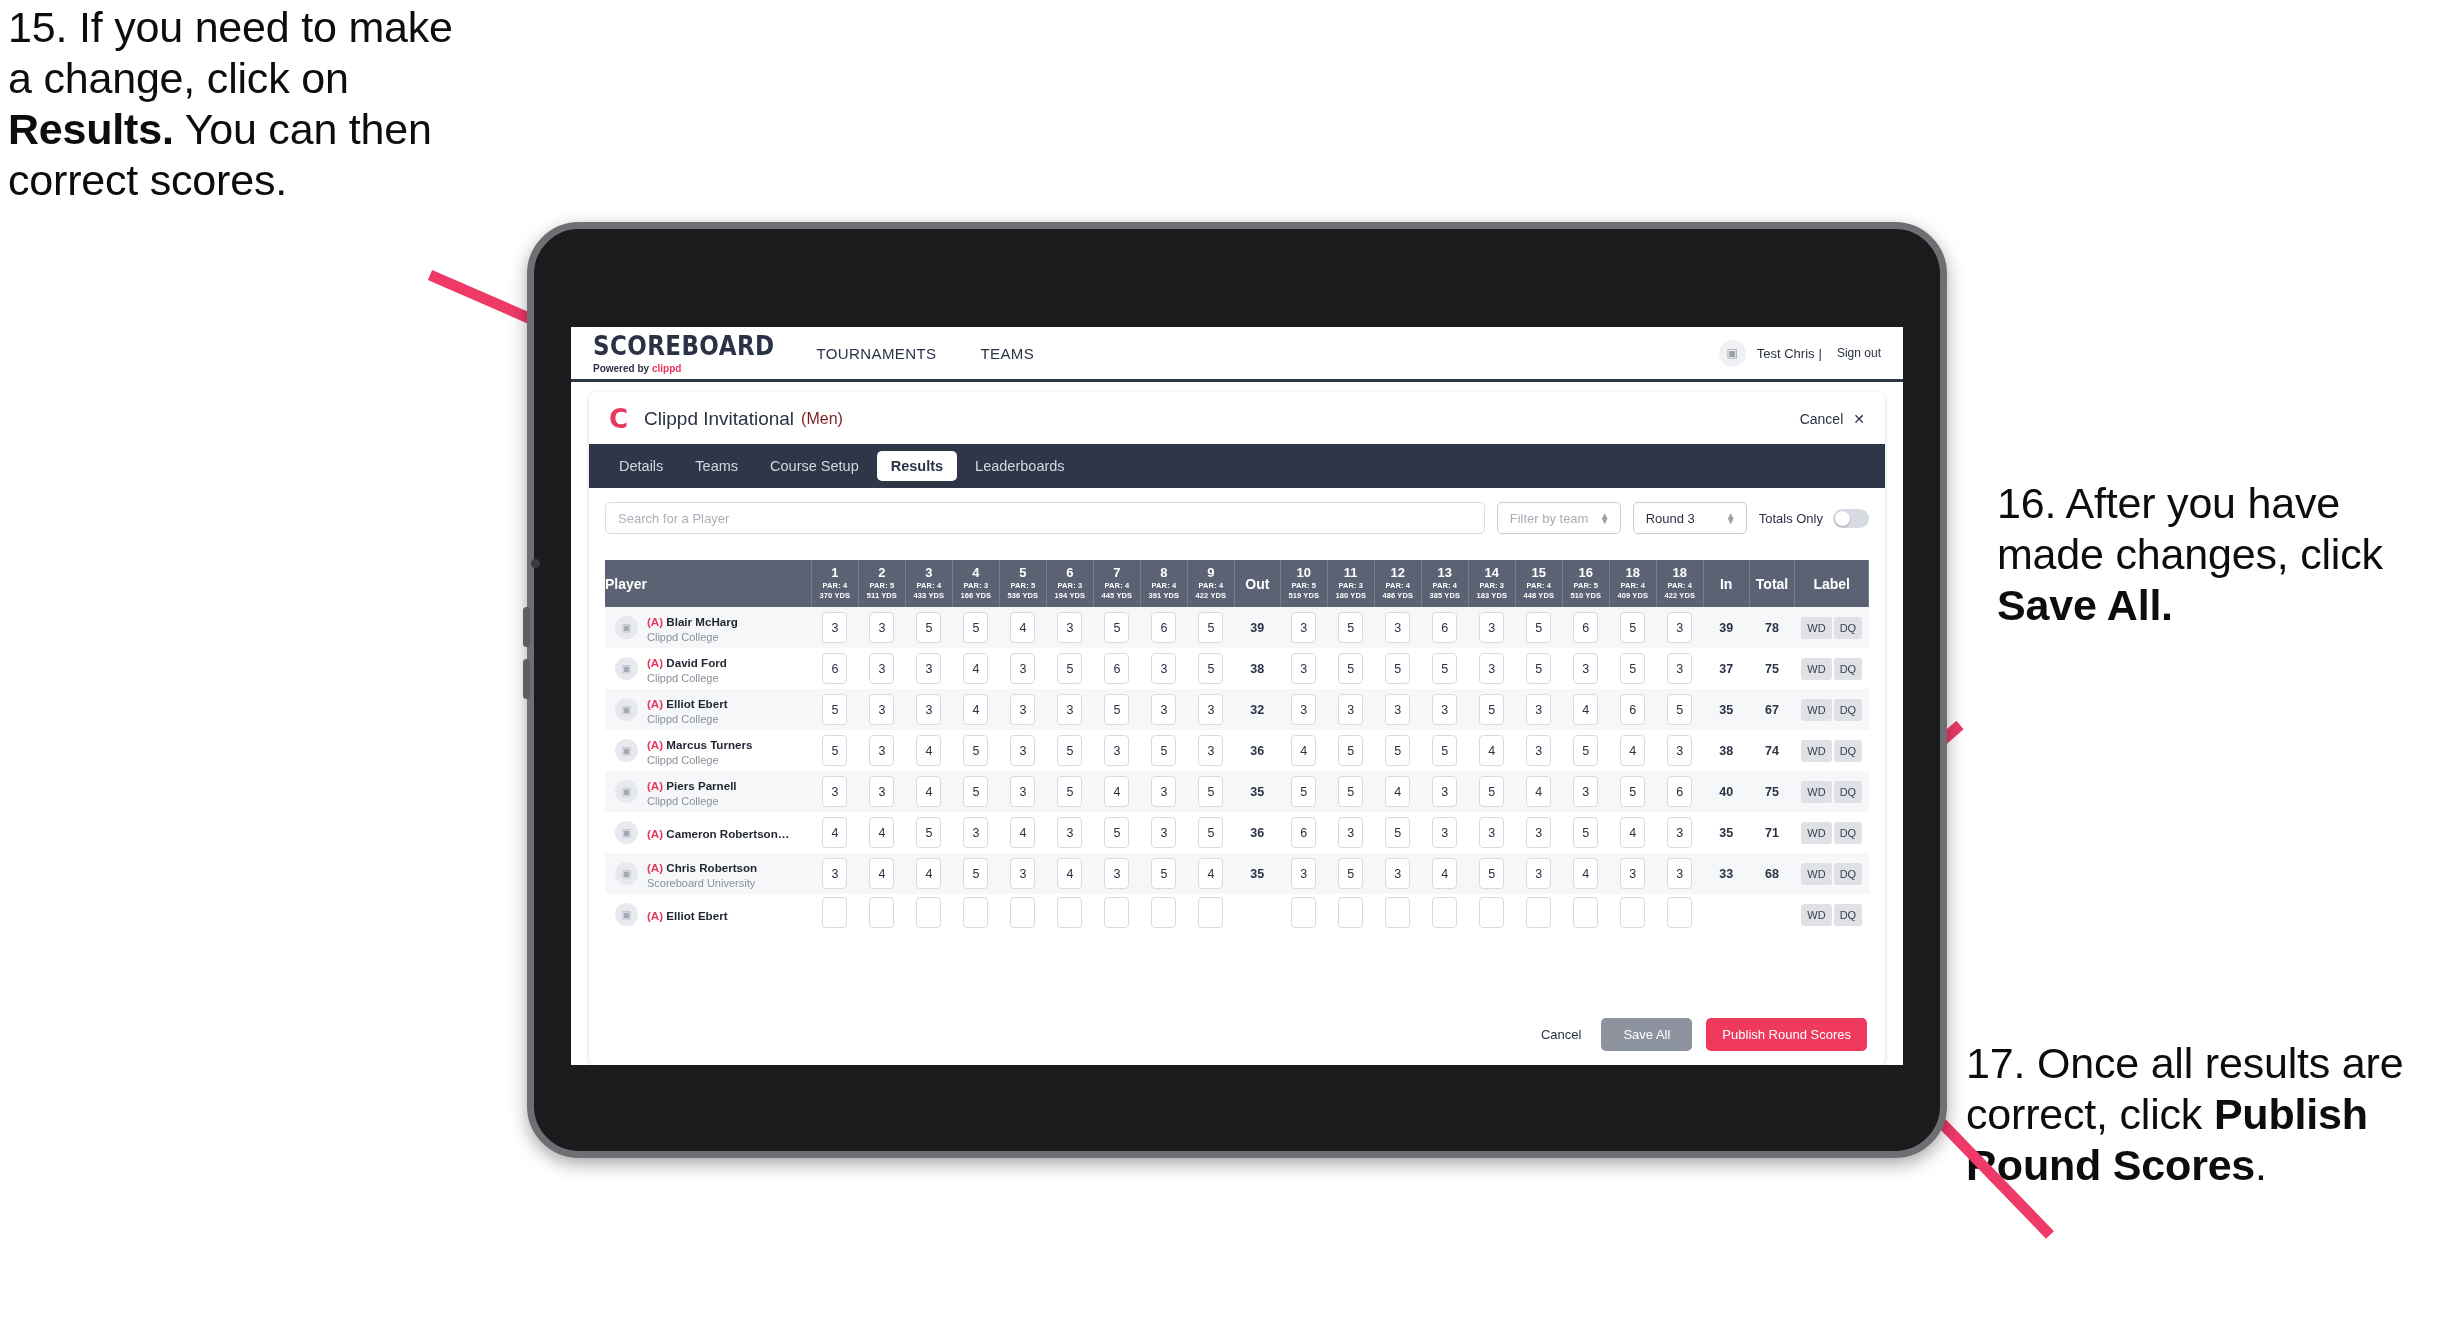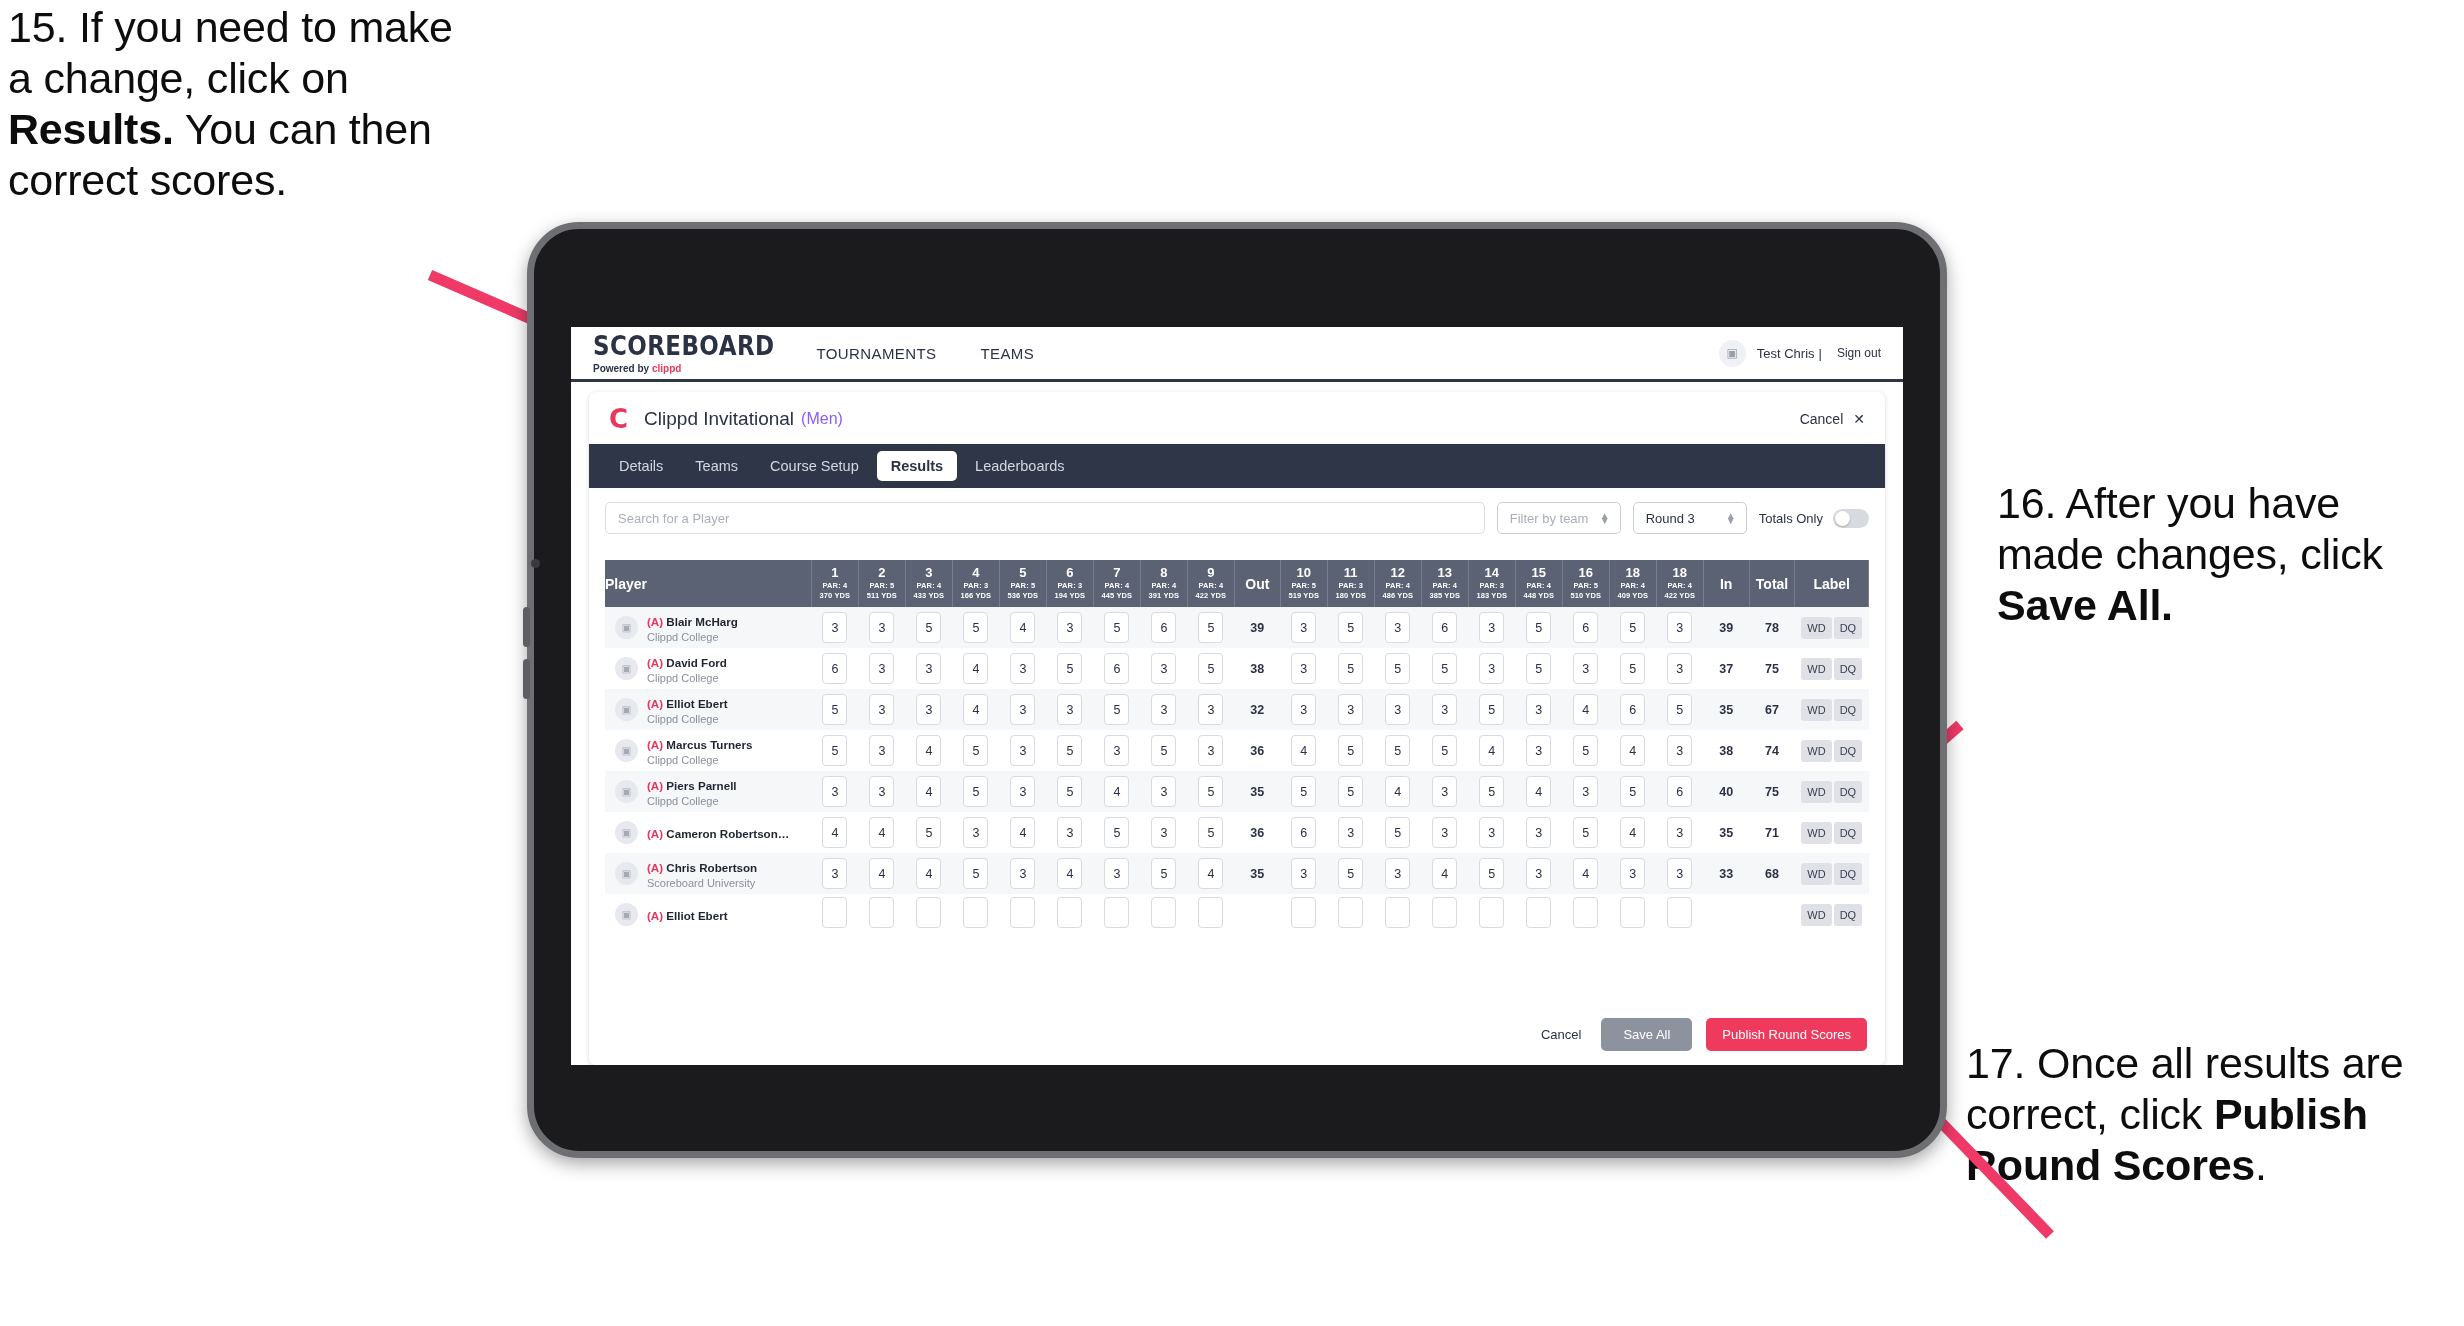--- a/index.html
+++ b/index.html
@@ -90,21 +90,21 @@
     box-shadow: 0 1px 4px rgba(30,35,50,.18);
     height: 100%;
     display:flex; flex-direction: column; overflow:hidden;
   }
   .card-head { display:flex; align-items:center; padding: 14px 20px 12px 20px; }
   .logo-c {
     color:#e8365d; font-weight:800; font-size: 26px; font-family:"DejaVu Sans", sans-serif;
     margin-right: 16px; line-height: 1;
   }
   .tourn-name { font-size: 19px; color:#2b3245; font-weight: 400; }
-  .tourn-gender { font-size: 16px; color:#8b5cf6; margin-left: 7px; }
+  .tourn-gender { font-size: 16px; color:#7f1d1d; margin-left: 7px; }
   .cancel-x { margin-left:auto; display:flex; align-items:center; gap:10px; font-size: 14px; color:#2b3245; cursor:pointer;}
 
   
   .tabstrip {
     background: #2e3648; height: 44px;
     display:flex; align-items:center; padding: 0 16px; gap: 4px;
   }
   .tab {
     color:#d3d7df; font-size: 14.5px; padding: 7px 14px; border-radius: 5px; cursor:pointer;
   }

